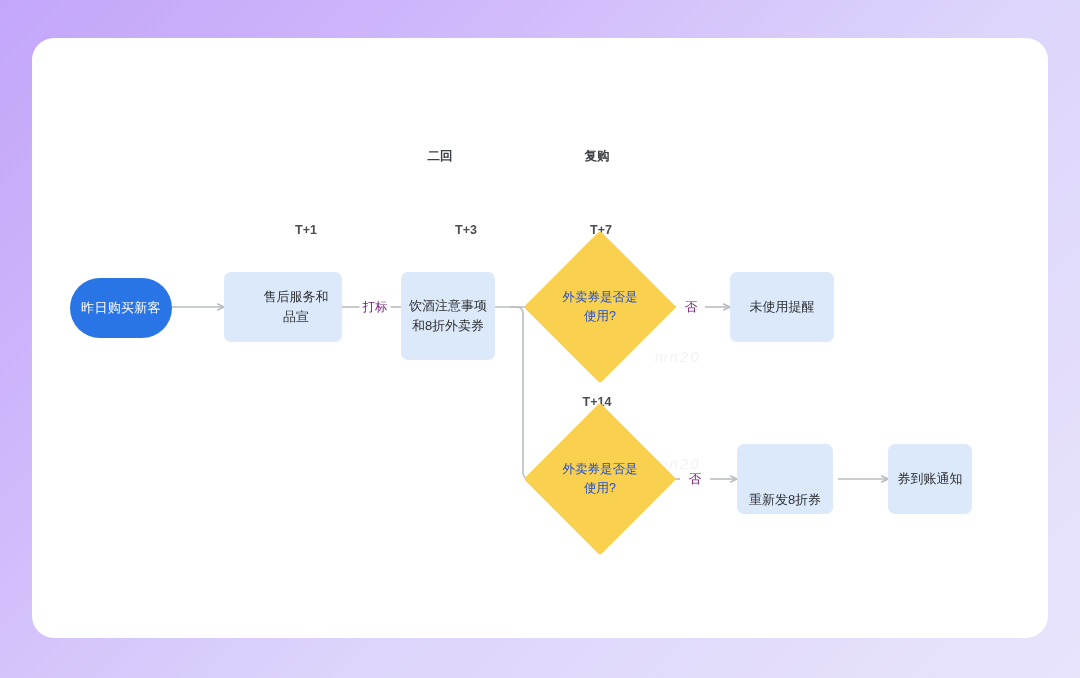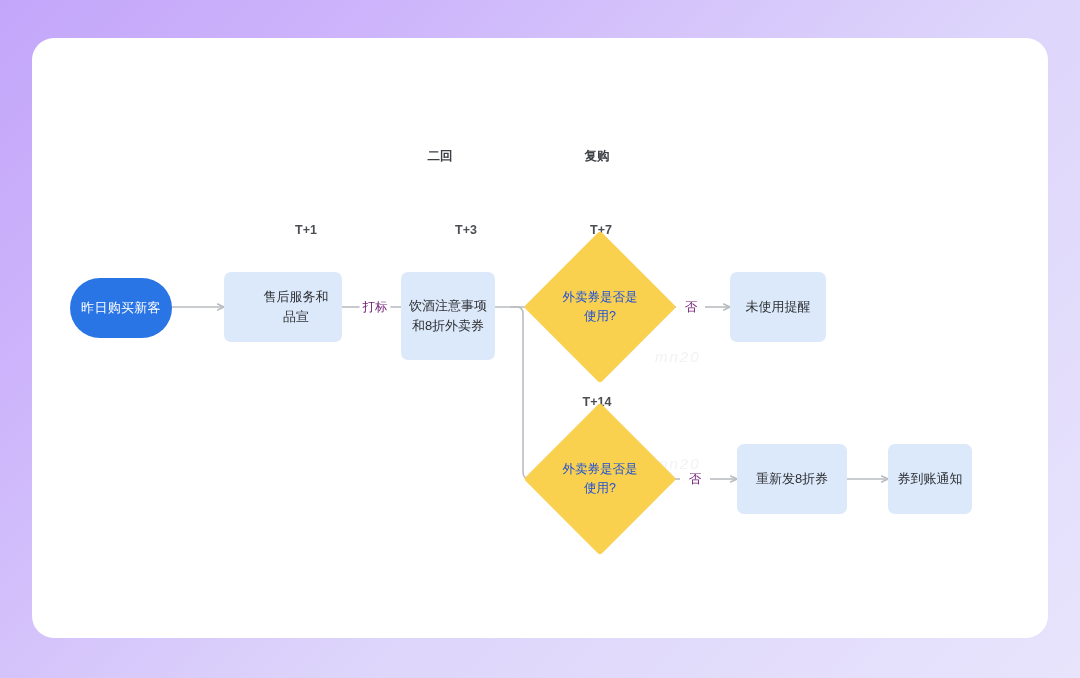--- a/index.html
+++ b/index.html
@@ -172,30 +172,30 @@
 
 <div class="node pbox" style="left:401px; top:272px; width:94px; height:88px;">
   <span>饮酒注意事项和8折外卖券</span>
 </div>
 
 <div class="diamond-wrap" style="left:546px; top:253px; width:108px; height:108px;">
   <div class="dshape"></div>
   <div class="dtext">外卖券是否是使用?</div>
 </div>
 
-<div class="node pbox" style="left:730px; top:272px; width:96px; height:70px;">
+<div class="node pbox" style="left:730px; top:272px; width:104px; height:70px;">
   <span>未使用提醒</span>
 </div>
 
 <div class="diamond-wrap" style="left:546px; top:425px; width:108px; height:108px;">
   <div class="dshape"></div>
   <div class="dtext">外卖券是否是使用?</div>
 </div>
 
-<div class="node pbox" style="left:737px; top:444px; width:110px; height:70px;">
+<div class="node pbox" style="left:737px; top:444px; width:96px; height:70px;align-items:flex-end;">
   <span>重新发8折券</span>
 </div>
 
 <div class="node pbox" style="left:888px; top:444px; width:84px; height:70px;">
   <span>券到账通知</span>
 </div>
 
 <div class="elabel" style="left:375px; top:307px;">打标</div>
 <div class="elabel" style="left:691px; top:307px;">否</div>
 <div class="elabel" style="left:695px; top:479px;">否</div>

